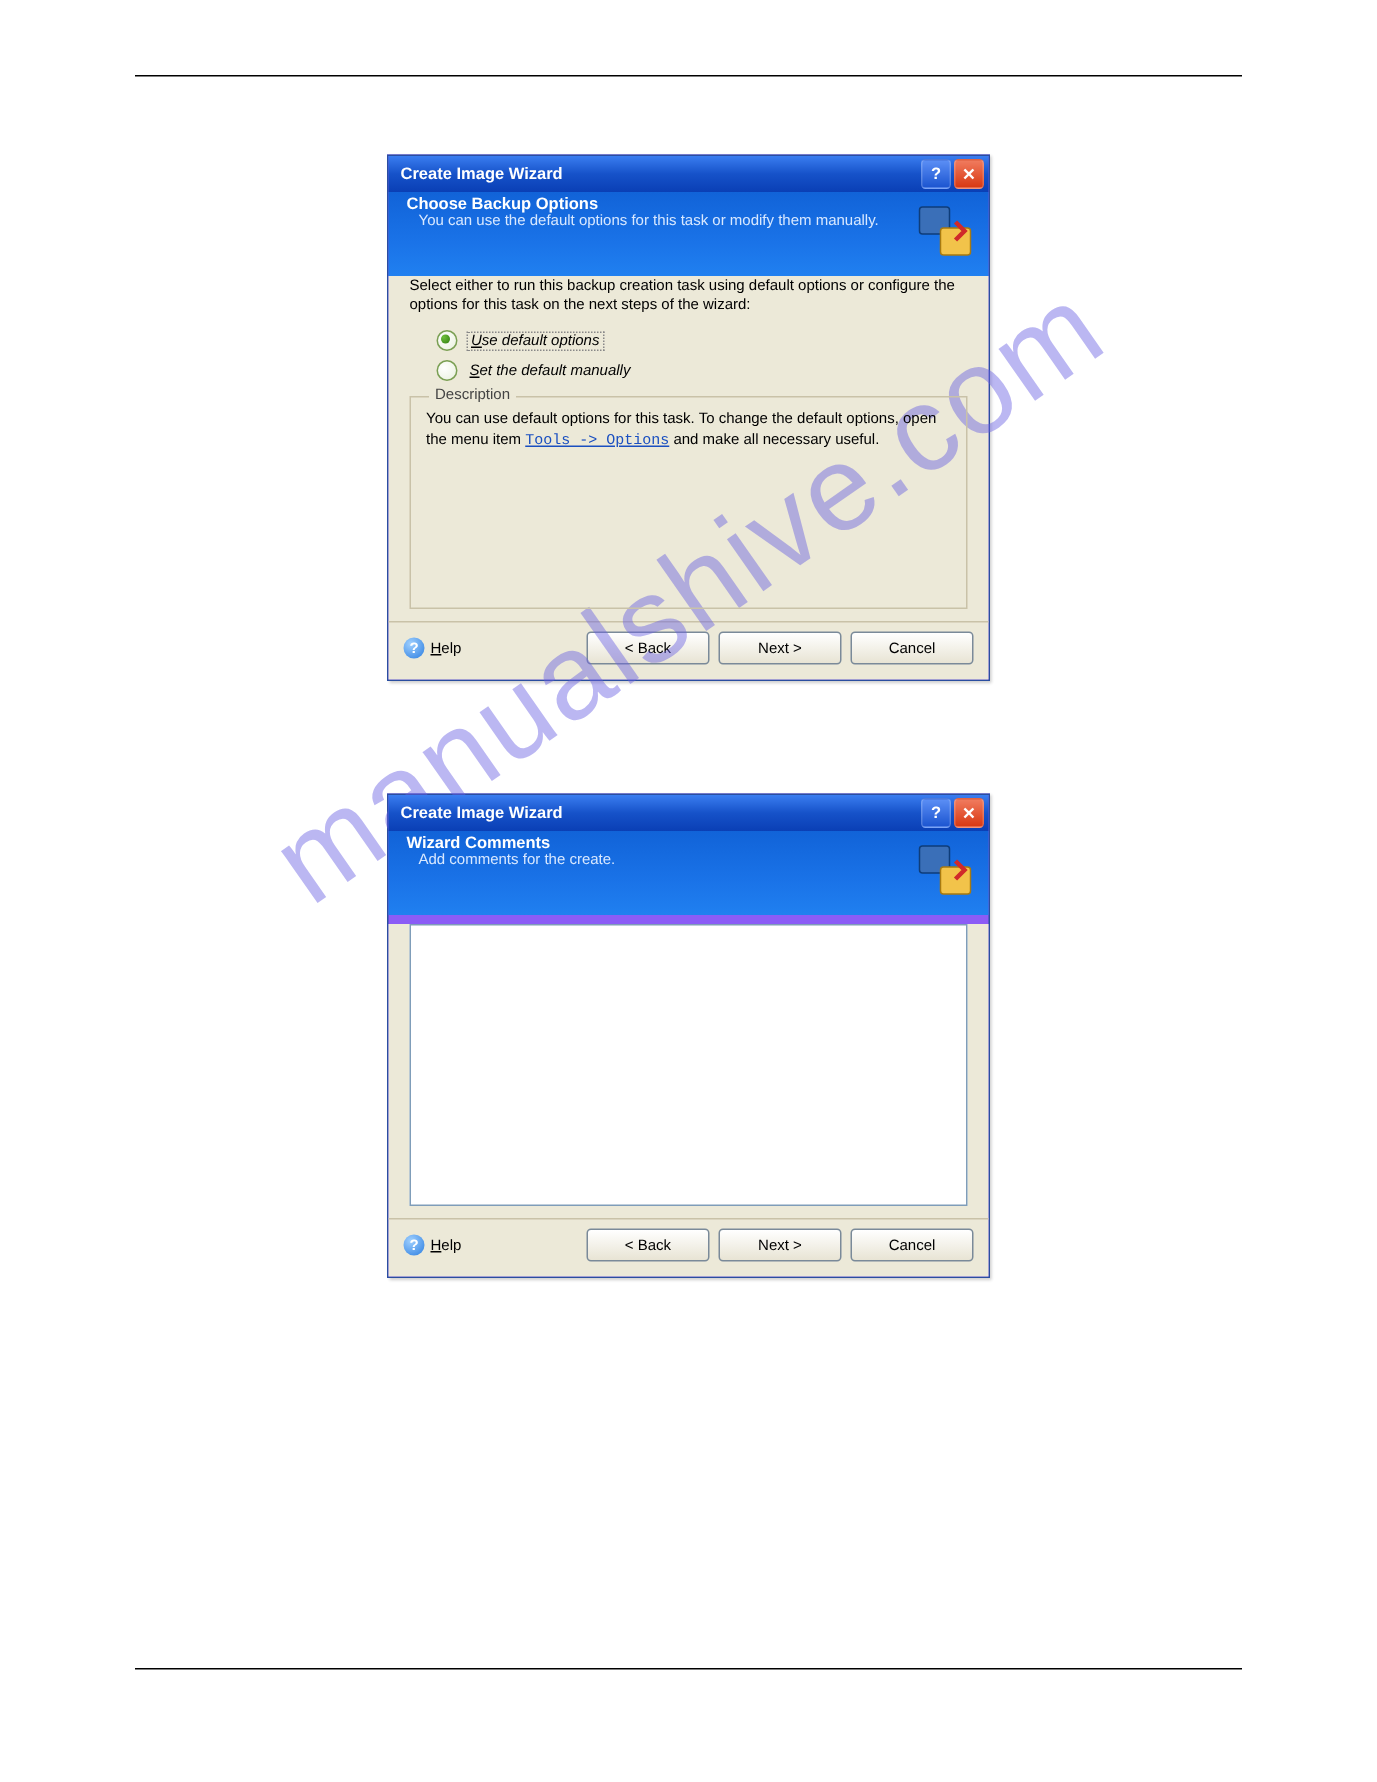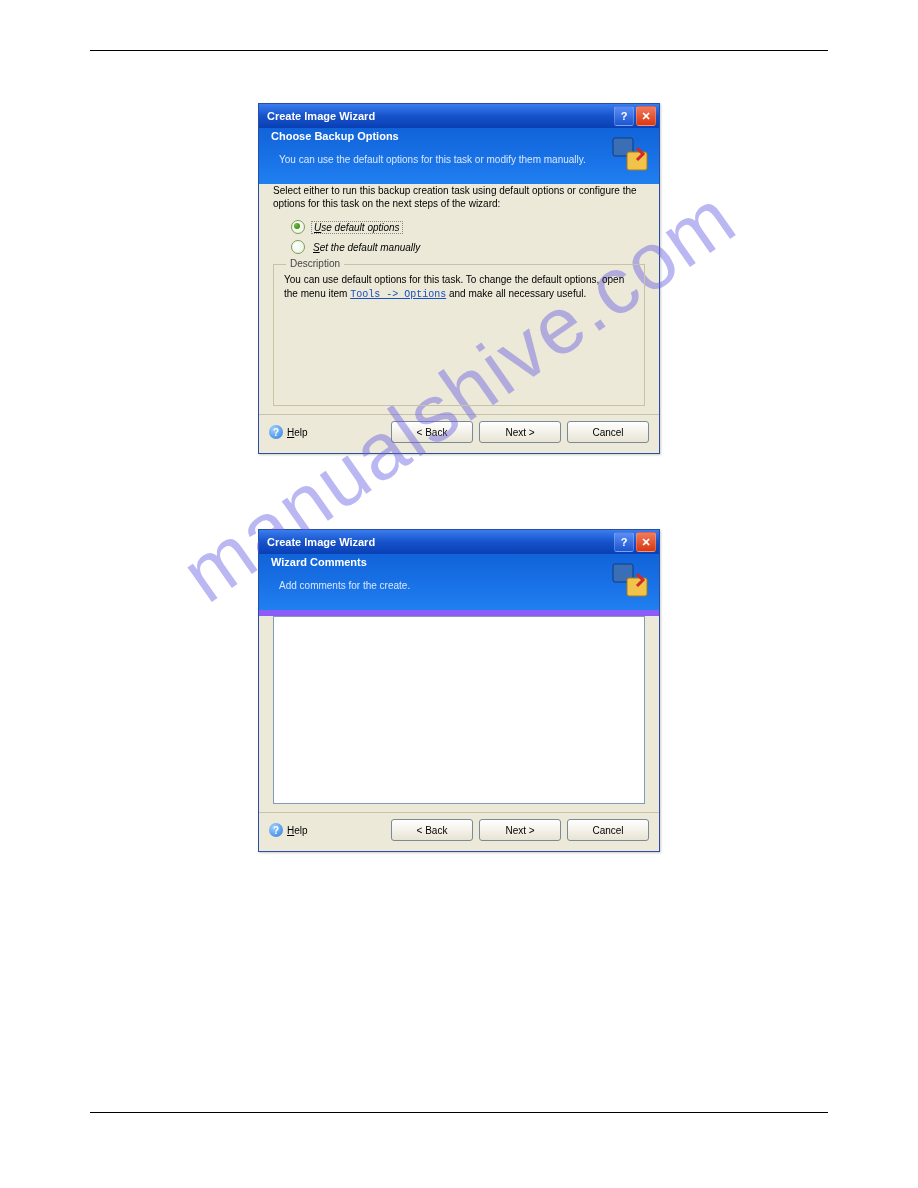--- a/index.html
+++ b/index.html
@@ -51,21 +51,21 @@
   .titlebtn.help { background: linear-gradient(to bottom, #5b8ef5, #1c55d0); border:1px solid #fff3; }
   .titlebtn.close { background: linear-gradient(to bottom, #f07b5e, #d83812); border:1px solid #fff3; }
   .header {
     background: linear-gradient(to bottom, #1163d8 0%, #1a73e8 60%, #2080f0 100%);
     color: #fff;
     padding: 2px 10px 10px 12px;
     position: relative;
     min-height: 44px;
   }
   .header-title { font-size: 11px; font-weight: bold; }
-  .header-sub { font-size: 10px; margin-top: 12px; padding-left: 8px; color: #d8e8ff; }
+  .header-sub { font-size: 10px; margin-top: 0; padding-left: 8px; color: #d8e8ff; }
   .header-icon {
     position: absolute;
     right: 8px;
     top: 4px;
     width: 44px;
     height: 44px;
   }
   .header-icon svg { width: 44px; height: 44px; }
   .body {
     background: #ece9d8;

